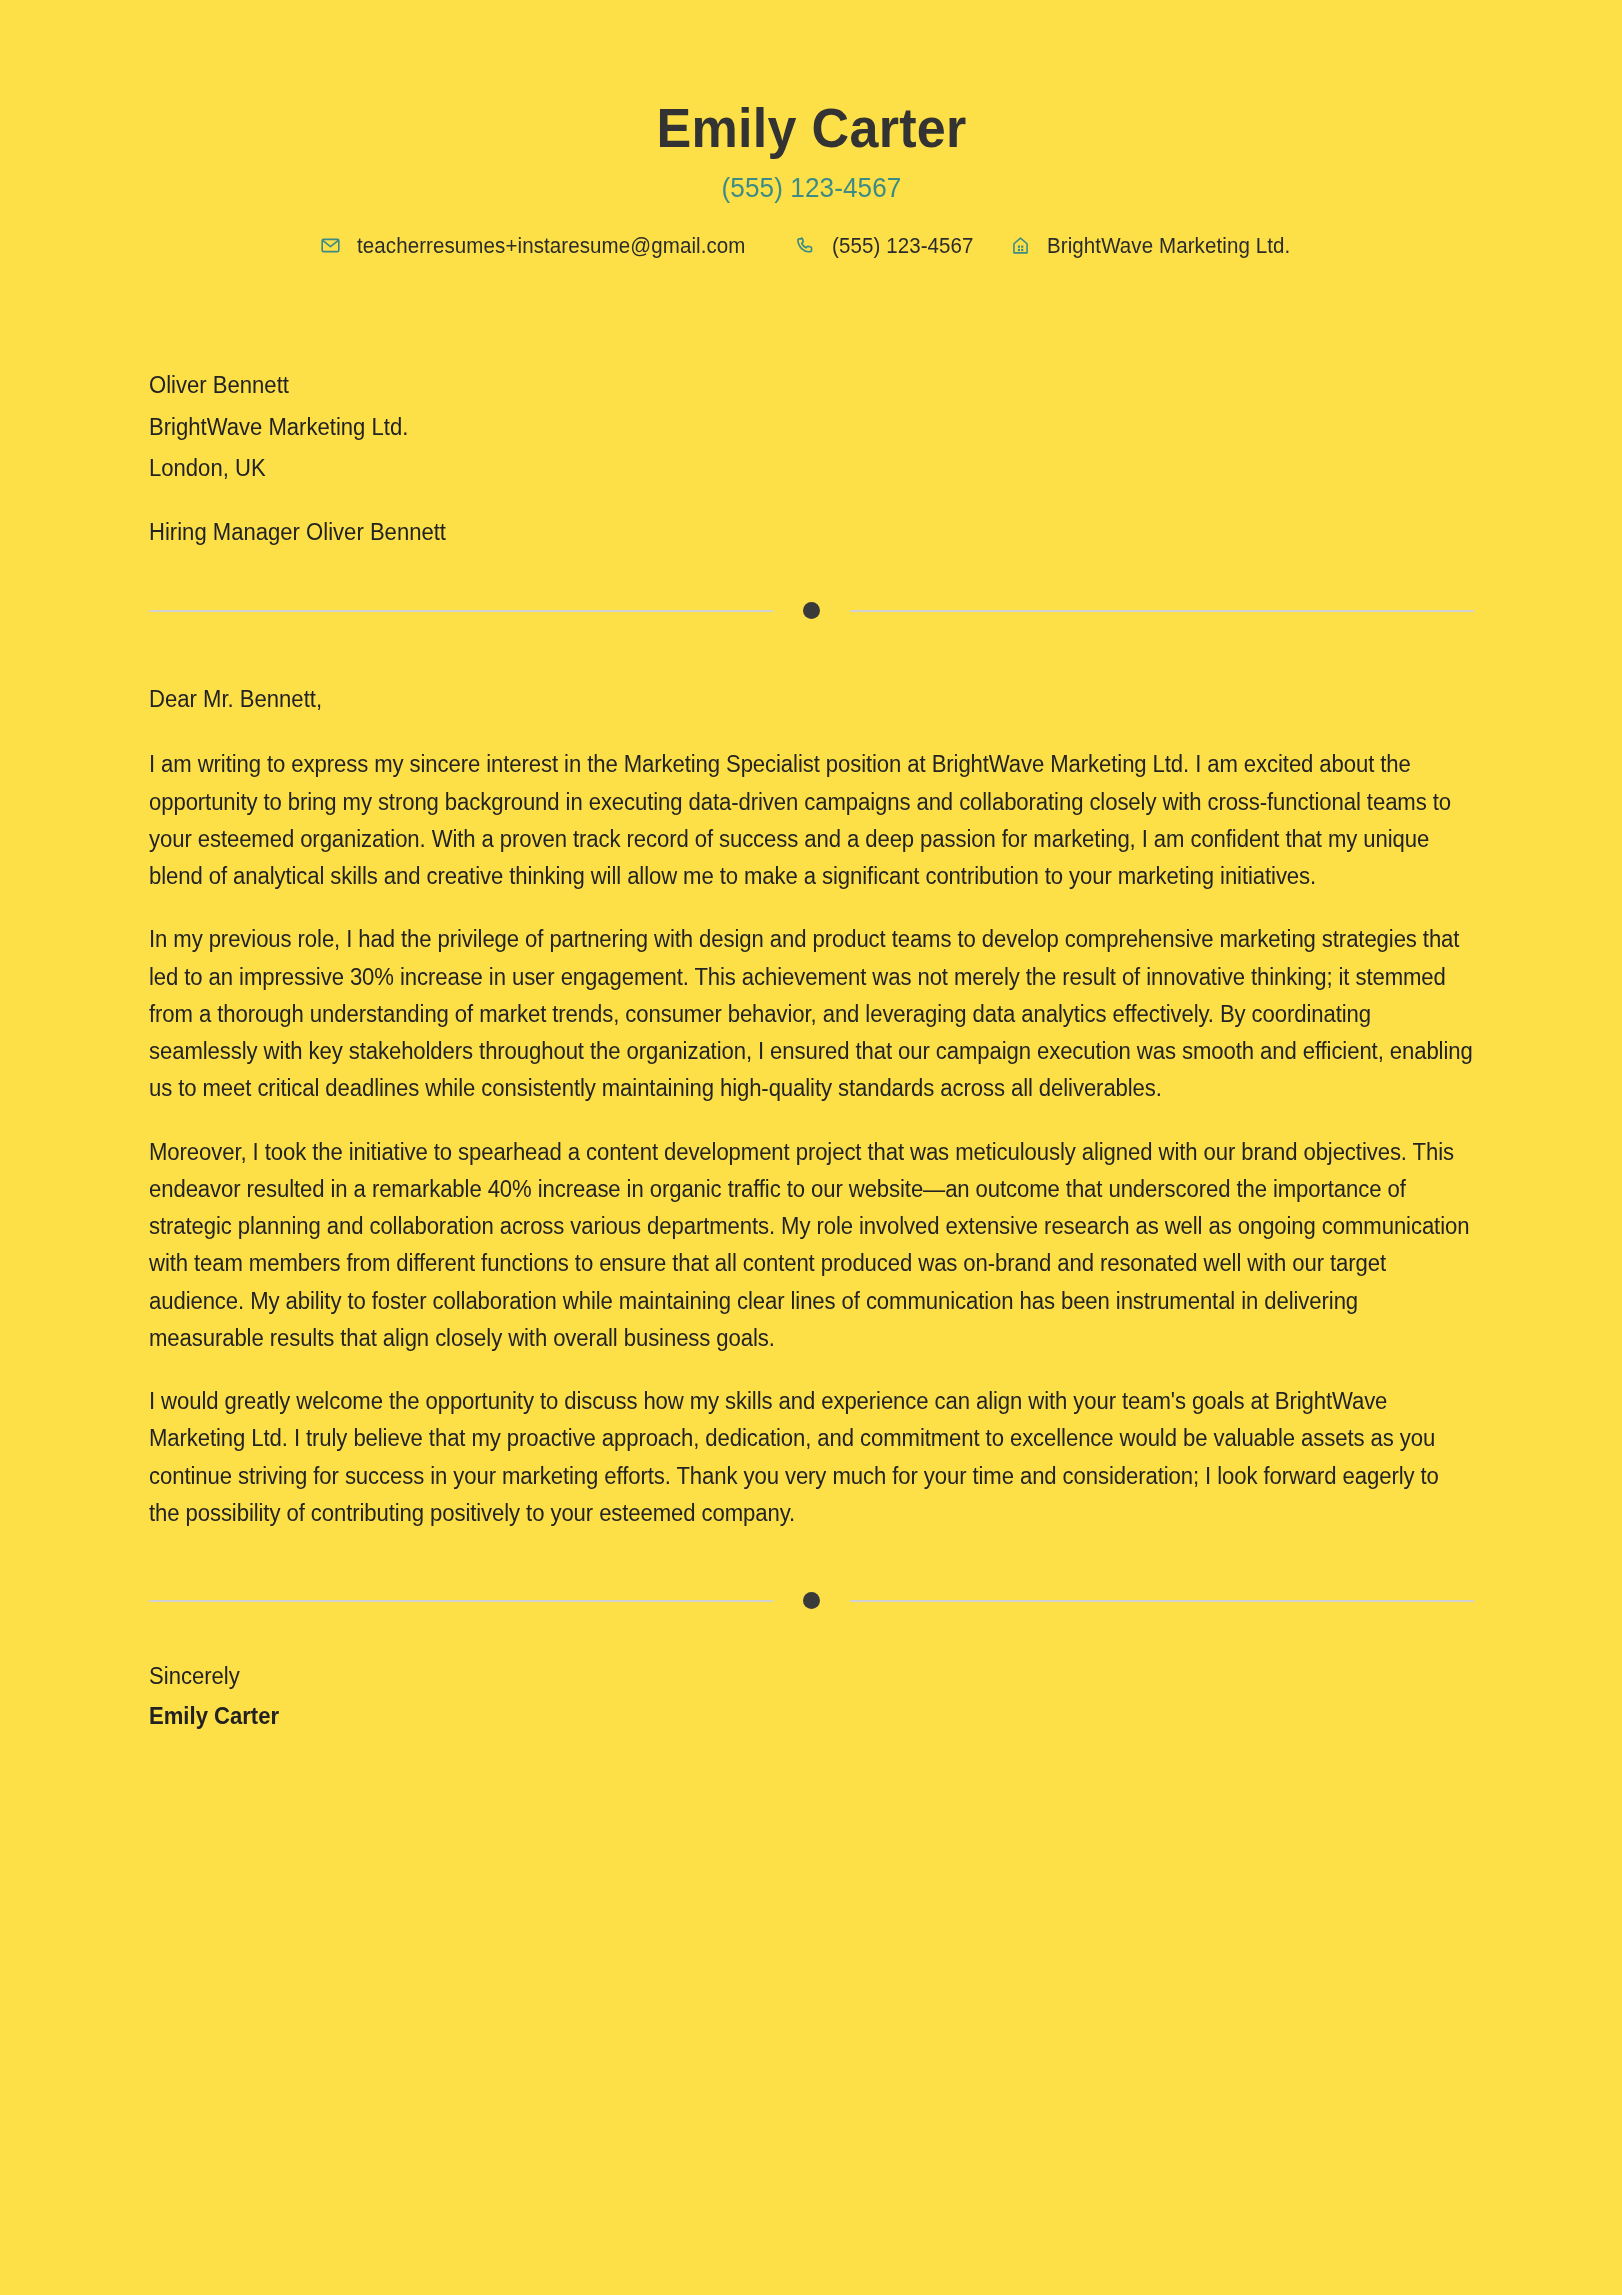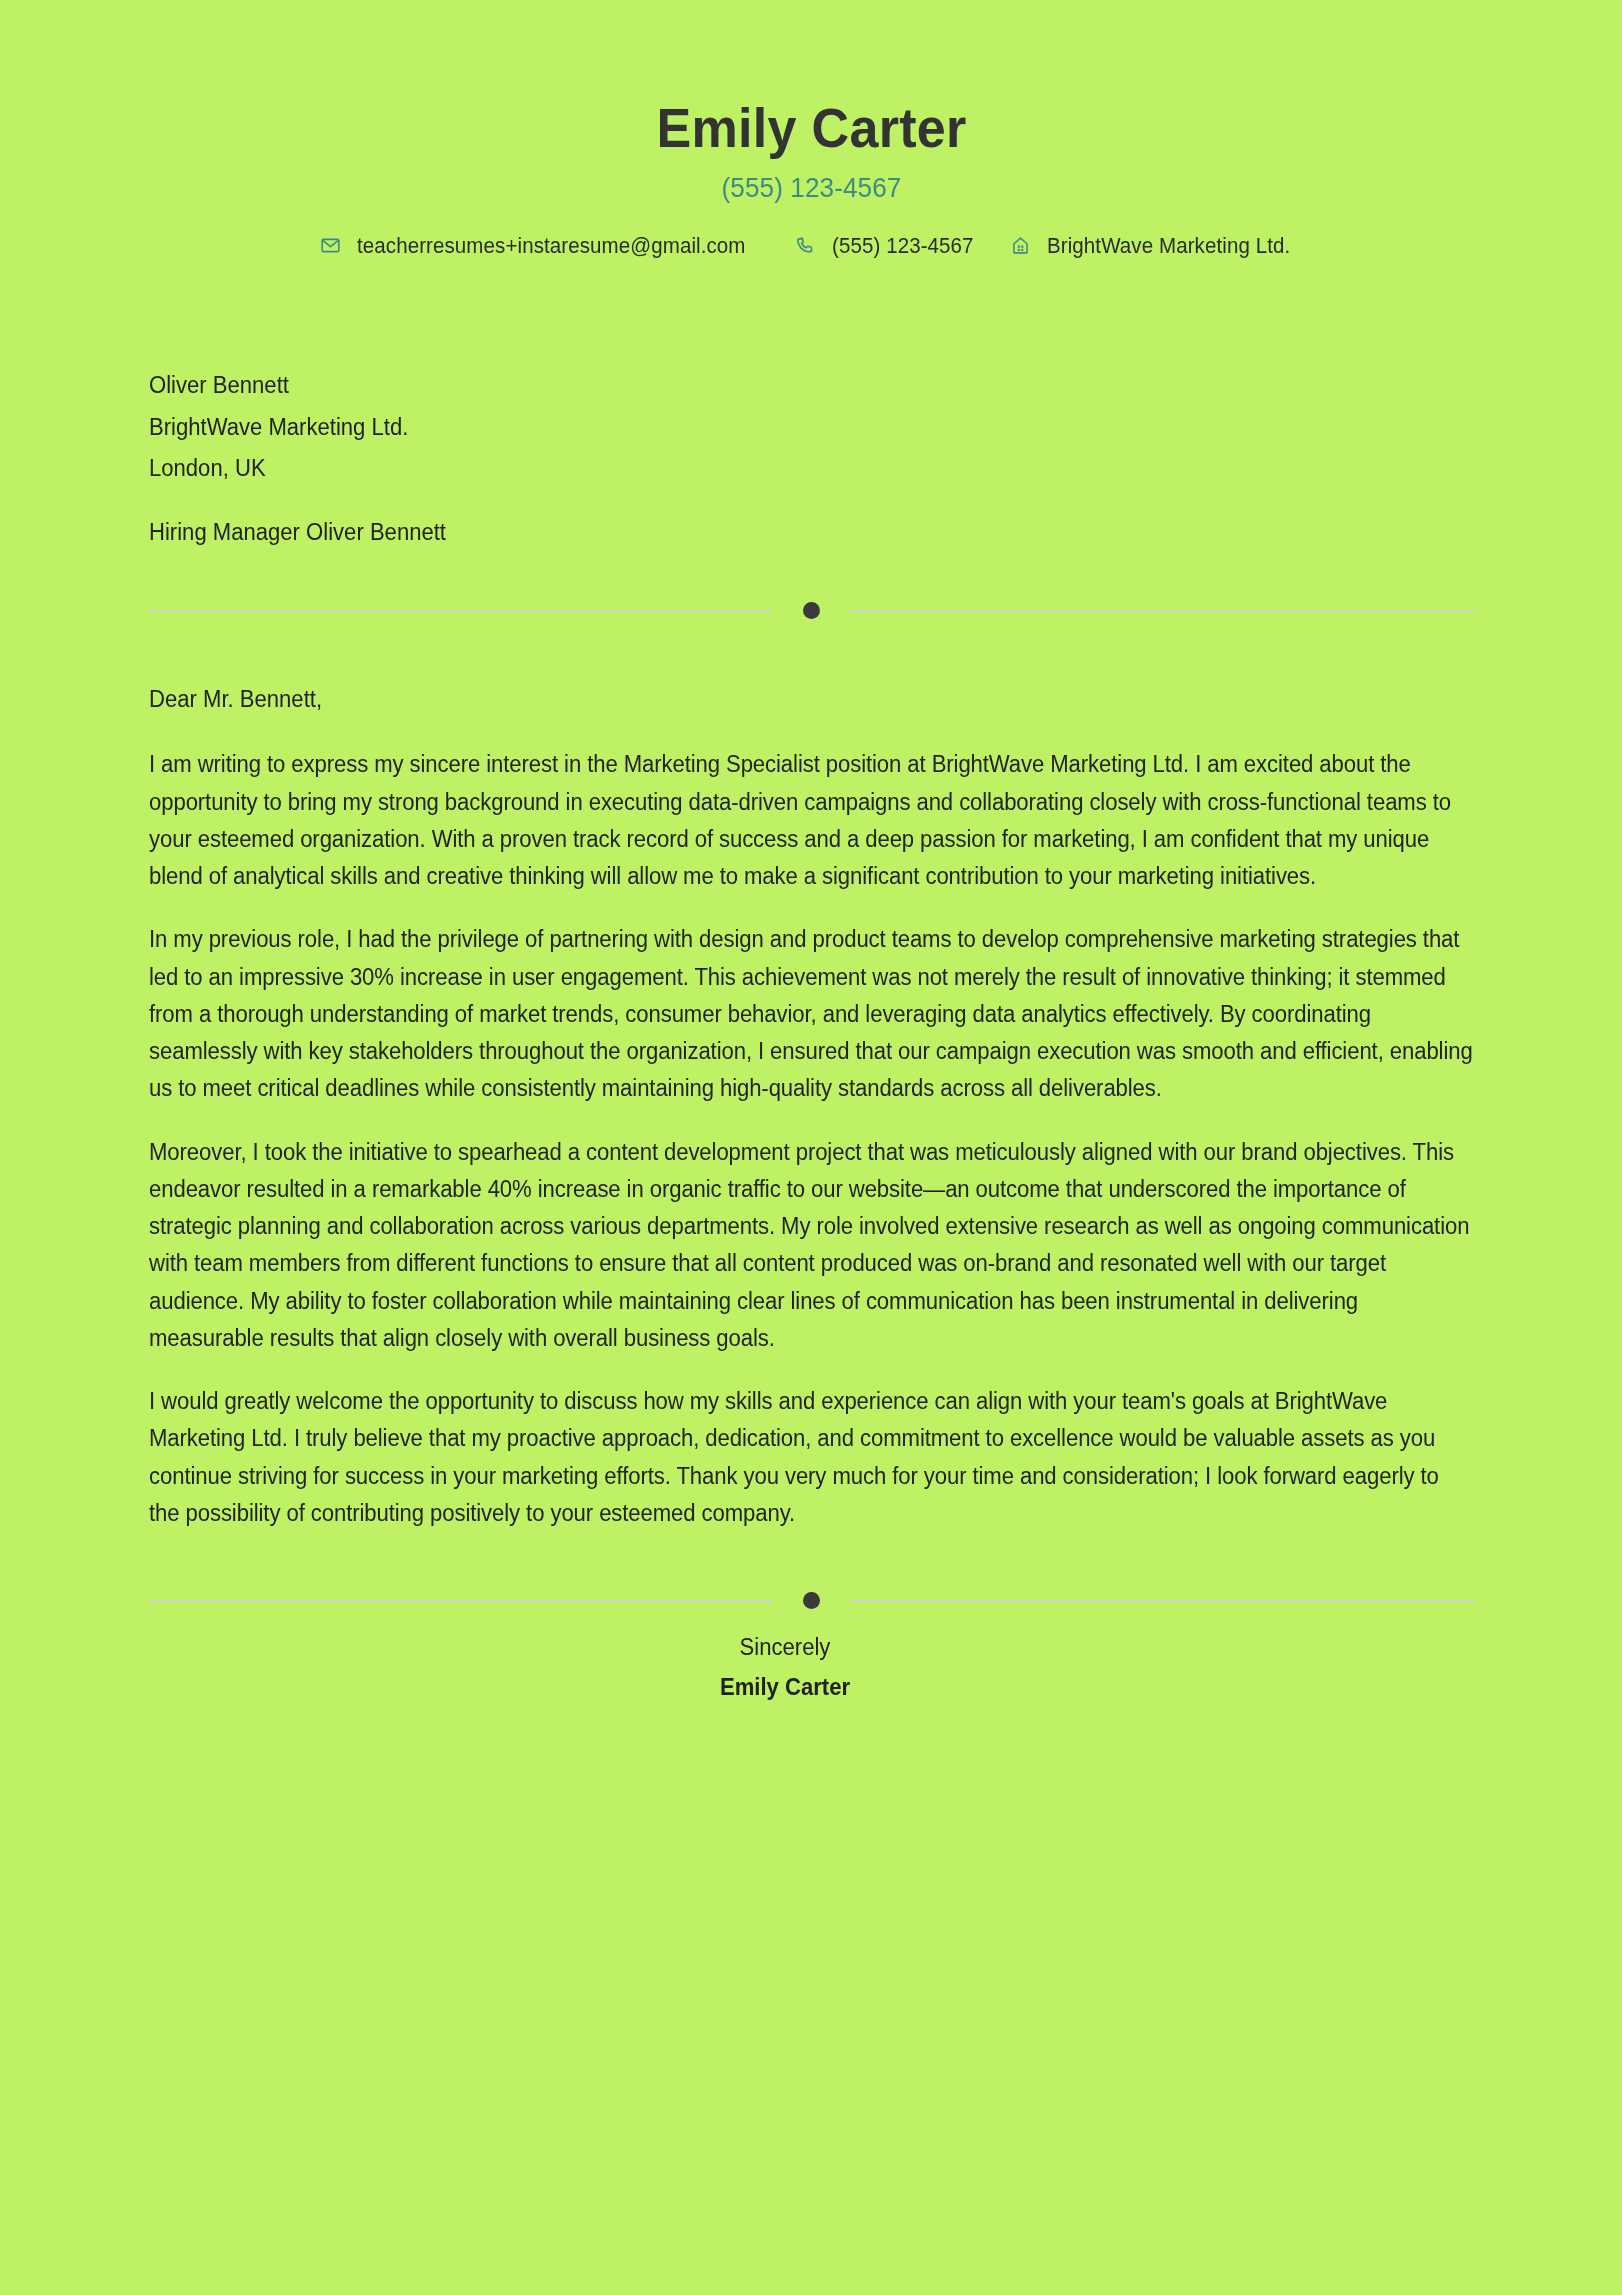--- a/index.html
+++ b/index.html
@@ -12,21 +12,21 @@
     height: 2295px;
     font-family: "Liberation Sans", sans-serif;
     color: #222222;
     -webkit-font-smoothing: antialiased;
   }
 
   .page {
     box-sizing: border-box;
     width: 1623px;
     height: 2295px;
-    background: #bef264;
+    background: #fde047;
     padding: 0 149px;
     position: relative;
   }
 
   
   .header {
     padding-top: 98px;
     text-align: center;
   }
   .candidate-name {
@@ -136,25 +136,24 @@
     width: 103.9%;
   }
   .para:last-child { margin-bottom: 0; }
 
   .divider-bottom {
     margin-top: 60px;
   }
 
   
   .signature {
-    margin-top: 19px;
+    margin-top: 48px;
     font-size: 23px;
     line-height: 1.72;
     color: #222222;
-    text-align: center;
   }
   .signature .closing { transform: scaleX(0.96); transform-origin: left center; }
   .signature .signer {
     font-weight: 700;
     transform: scaleX(0.96);
     transform-origin: left center;
   }
 </style>
 </head>
 <body>

